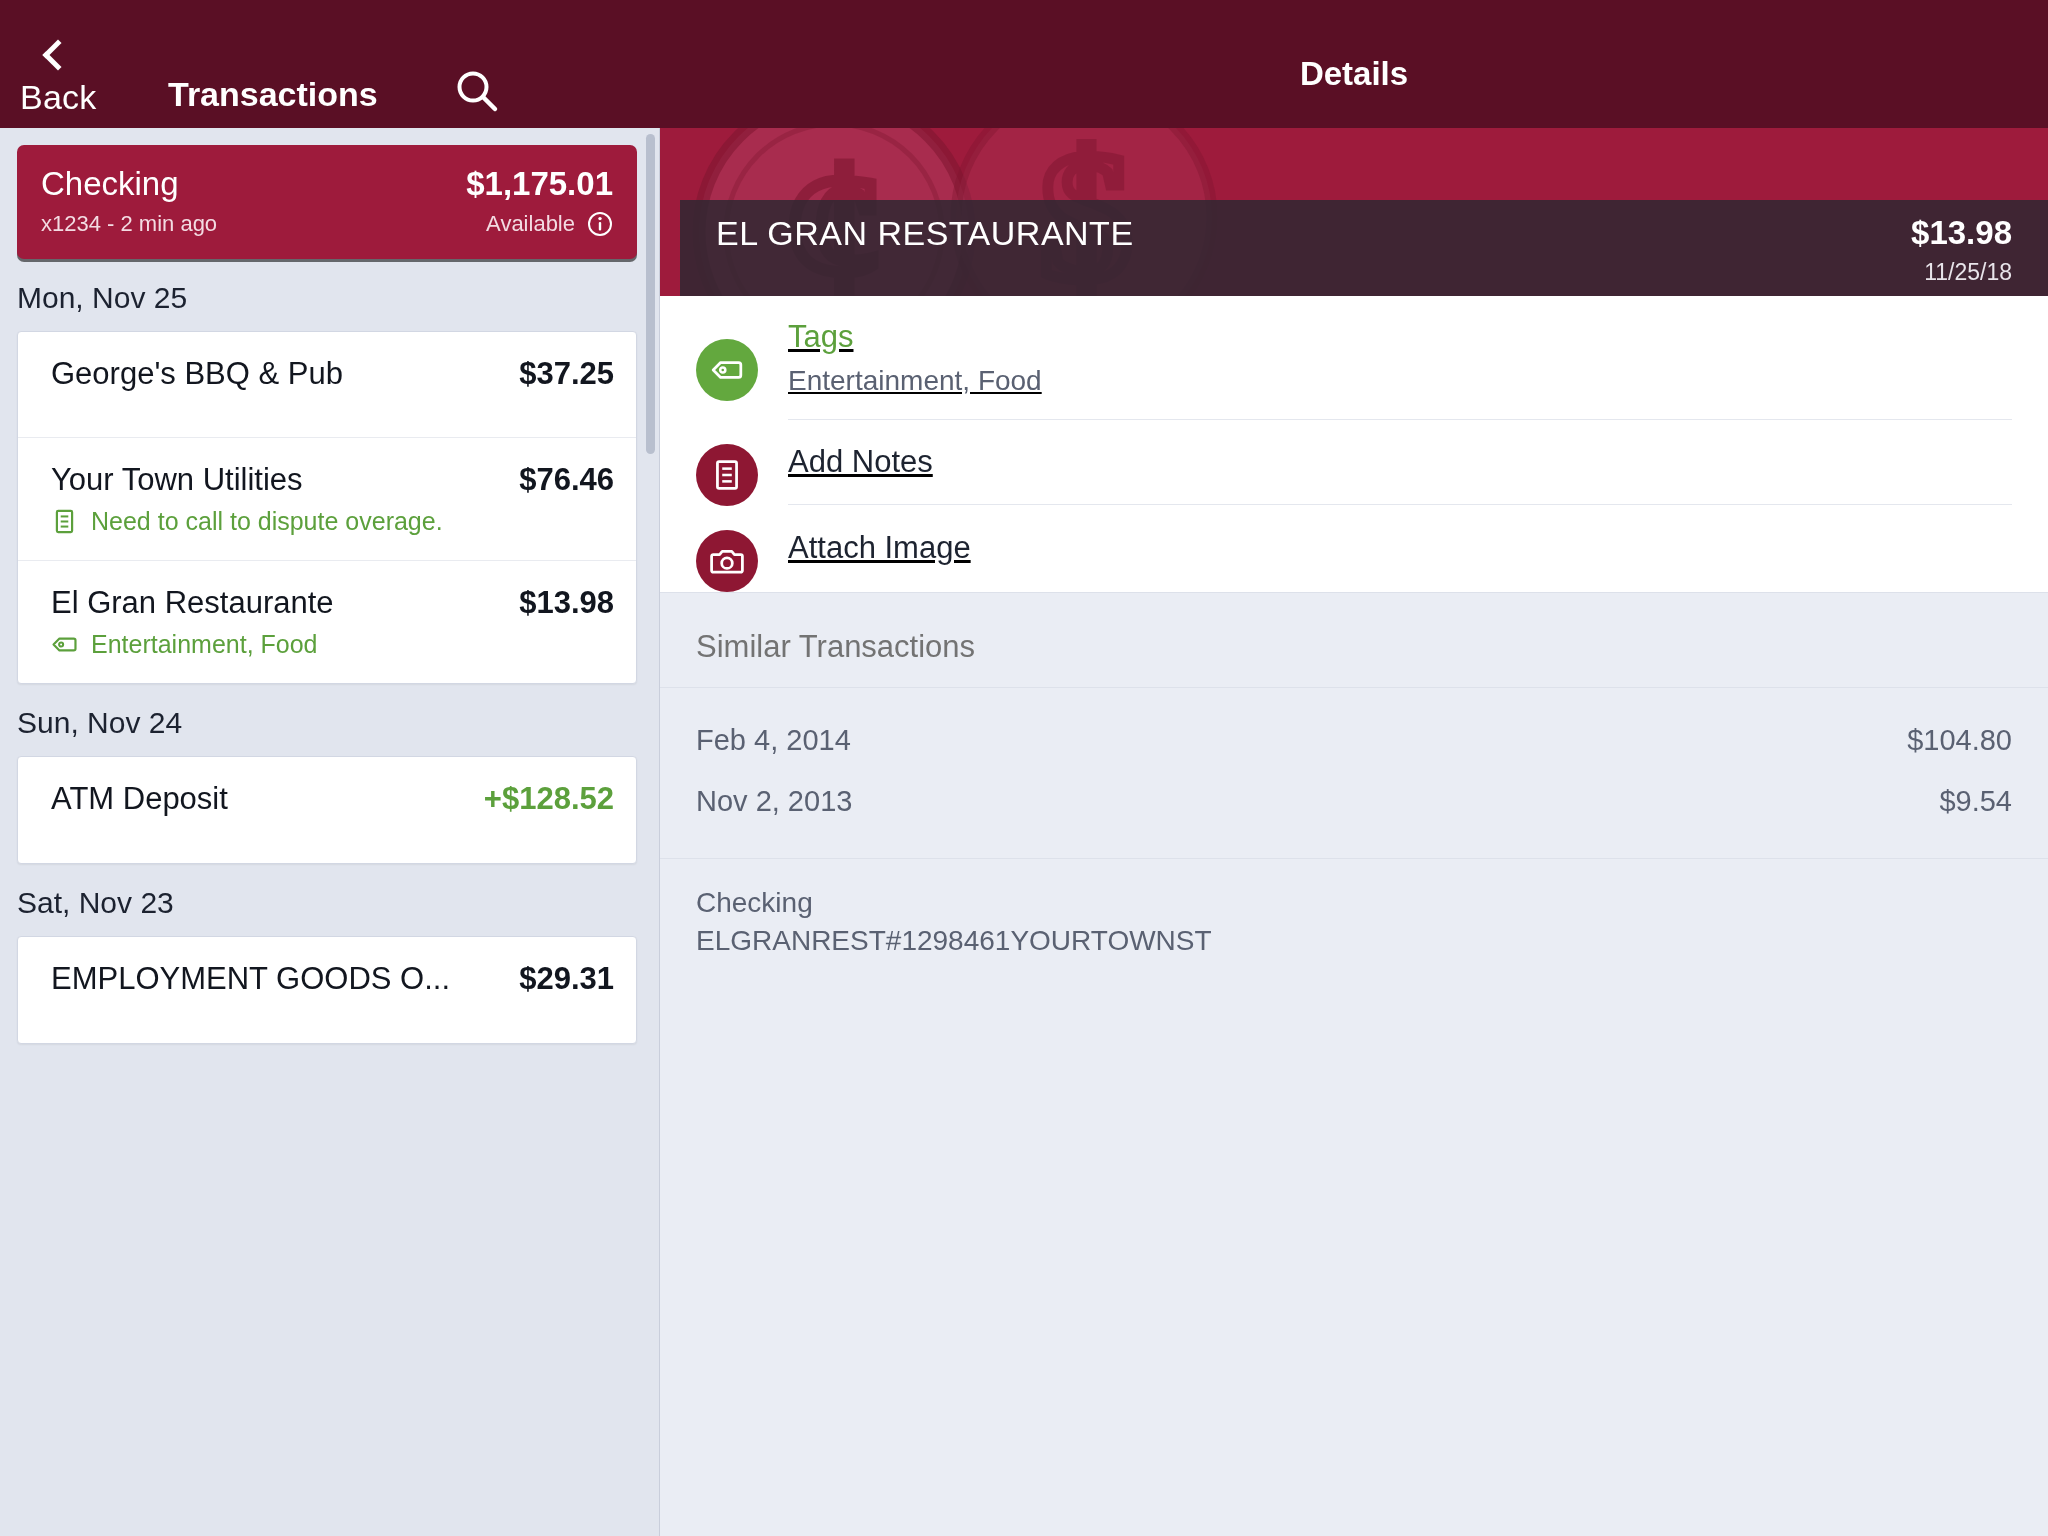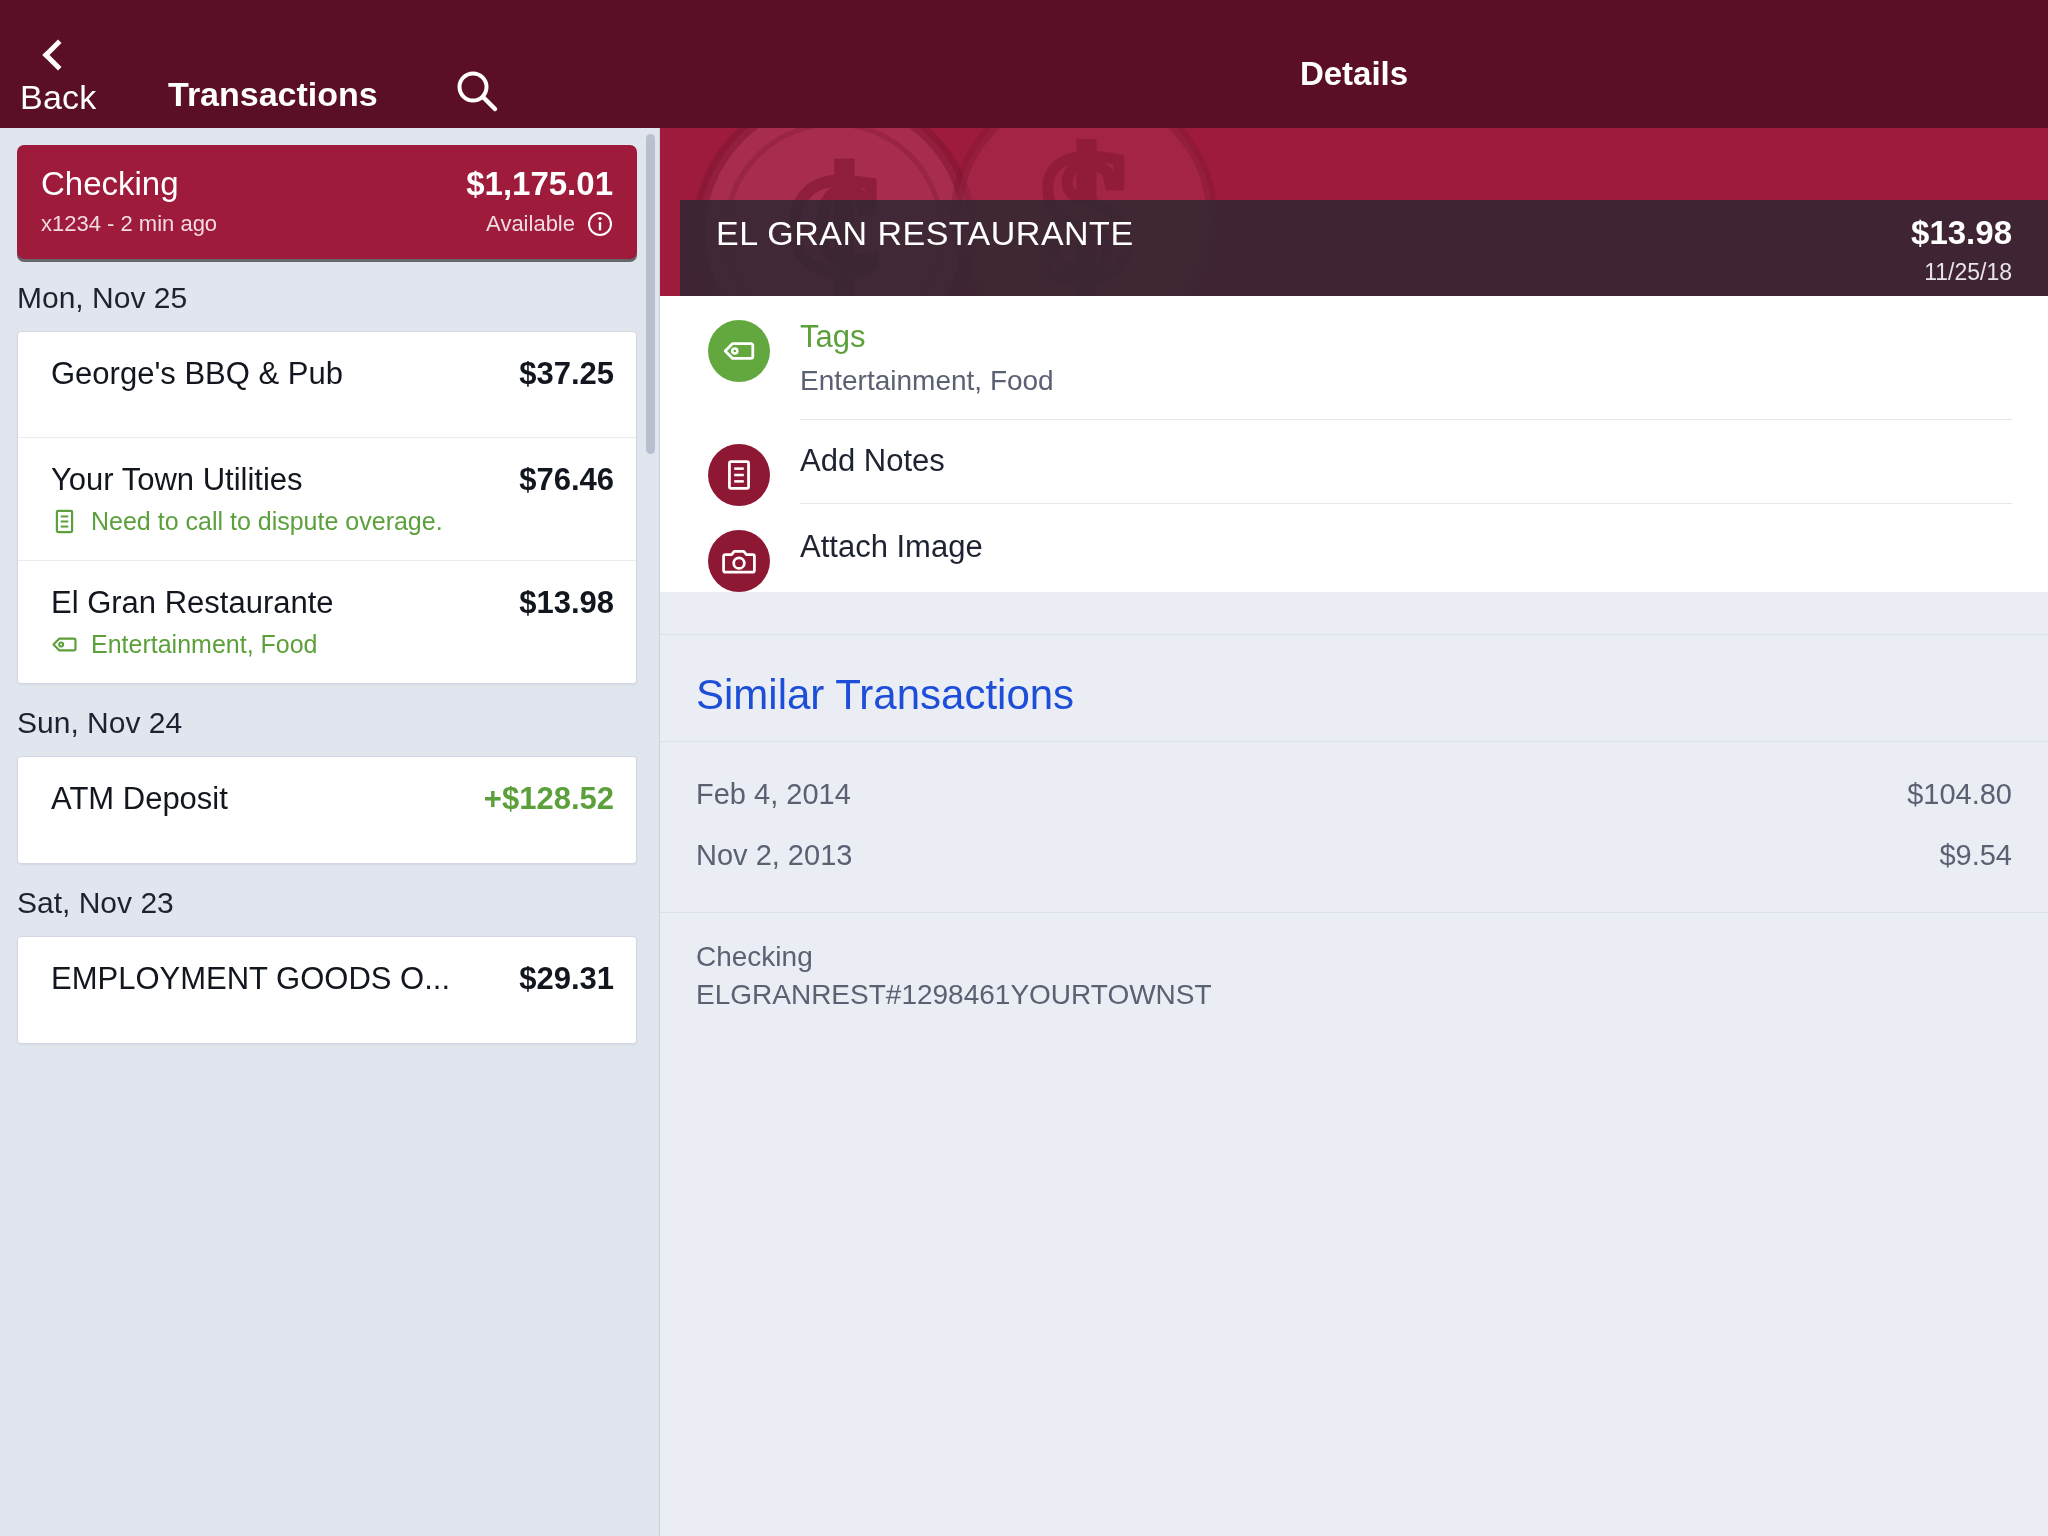--- a/index.html
+++ b/index.html
@@ -127,44 +127,44 @@
     height:100%; display:flex; justify-content:space-between;
     padding:14px 36px 0 36px;
   }
   .hero-merchant { color:#fff; font-size:34px; letter-spacing:.5px; }
   .hero-right { text-align:right; }
   .hero-amt { color:#fff; font-size:33px; font-weight:bold; }
   .hero-date { color:#e8e4ea; font-size:23px; margin-top:7px; }
 
   .actions { background:#fff; padding:0 0 0 0; }
   .action {
-    display:flex; align-items:flex-start;
-    padding:0 36px 0 48px;
-    position:relative;
+    display:flex; align-items:center;
+    padding:0 36px 0 36px;
+    position:relative;
+    text-decoration:underline;
   }
   .circ {
     width:62px; height:62px; border-radius:50%;
     flex:0 0 62px; display:flex; align-items:center; justify-content:center;
     margin-top:24px;
   }
   .circ.green { background:#63a83e; }
   .circ.maroon { background:#8e1733; }
   .act-body { flex:1; margin-left:30px; padding:22px 0 22px 0; border-bottom:1px solid #e4e7ee; }
   .action:last-child .act-body { border-bottom:none; }
   .act-title { font-size:31px; color:#1d2330; line-height:1.25; }
   .act-title.green { color:#5ca03c; }
   .act-sub { font-size:28px; color:#5a6172; margin-top:8px; }
 
   .similar-hdr {
     padding:36px 36px 22px 36px;
-    font-size:42px; color:#1d4ed8;
+    font-size:31px; color:#737373;
     border-top:1px solid #dde1ea;
     border-bottom:1px solid #dde1ea;
     background:#eaedf4;
-    margin-top:42px;
   }
   .sim-list { background:#eaedf4; padding:22px 36px 26px 36px; }
   .sim-row { display:flex; justify-content:space-between; padding:14px 0; }
   .sim-date { font-size:29px; color:#5a6172; }
   .sim-amt  { font-size:29px; color:#5a6172; }
   .acct-foot {
     border-top:1px solid #dde1ea;
     padding:28px 36px 0 36px; background:#eaedf4;
   }
   .acct-foot-l1 { font-size:28px; color:#5a6172; }

